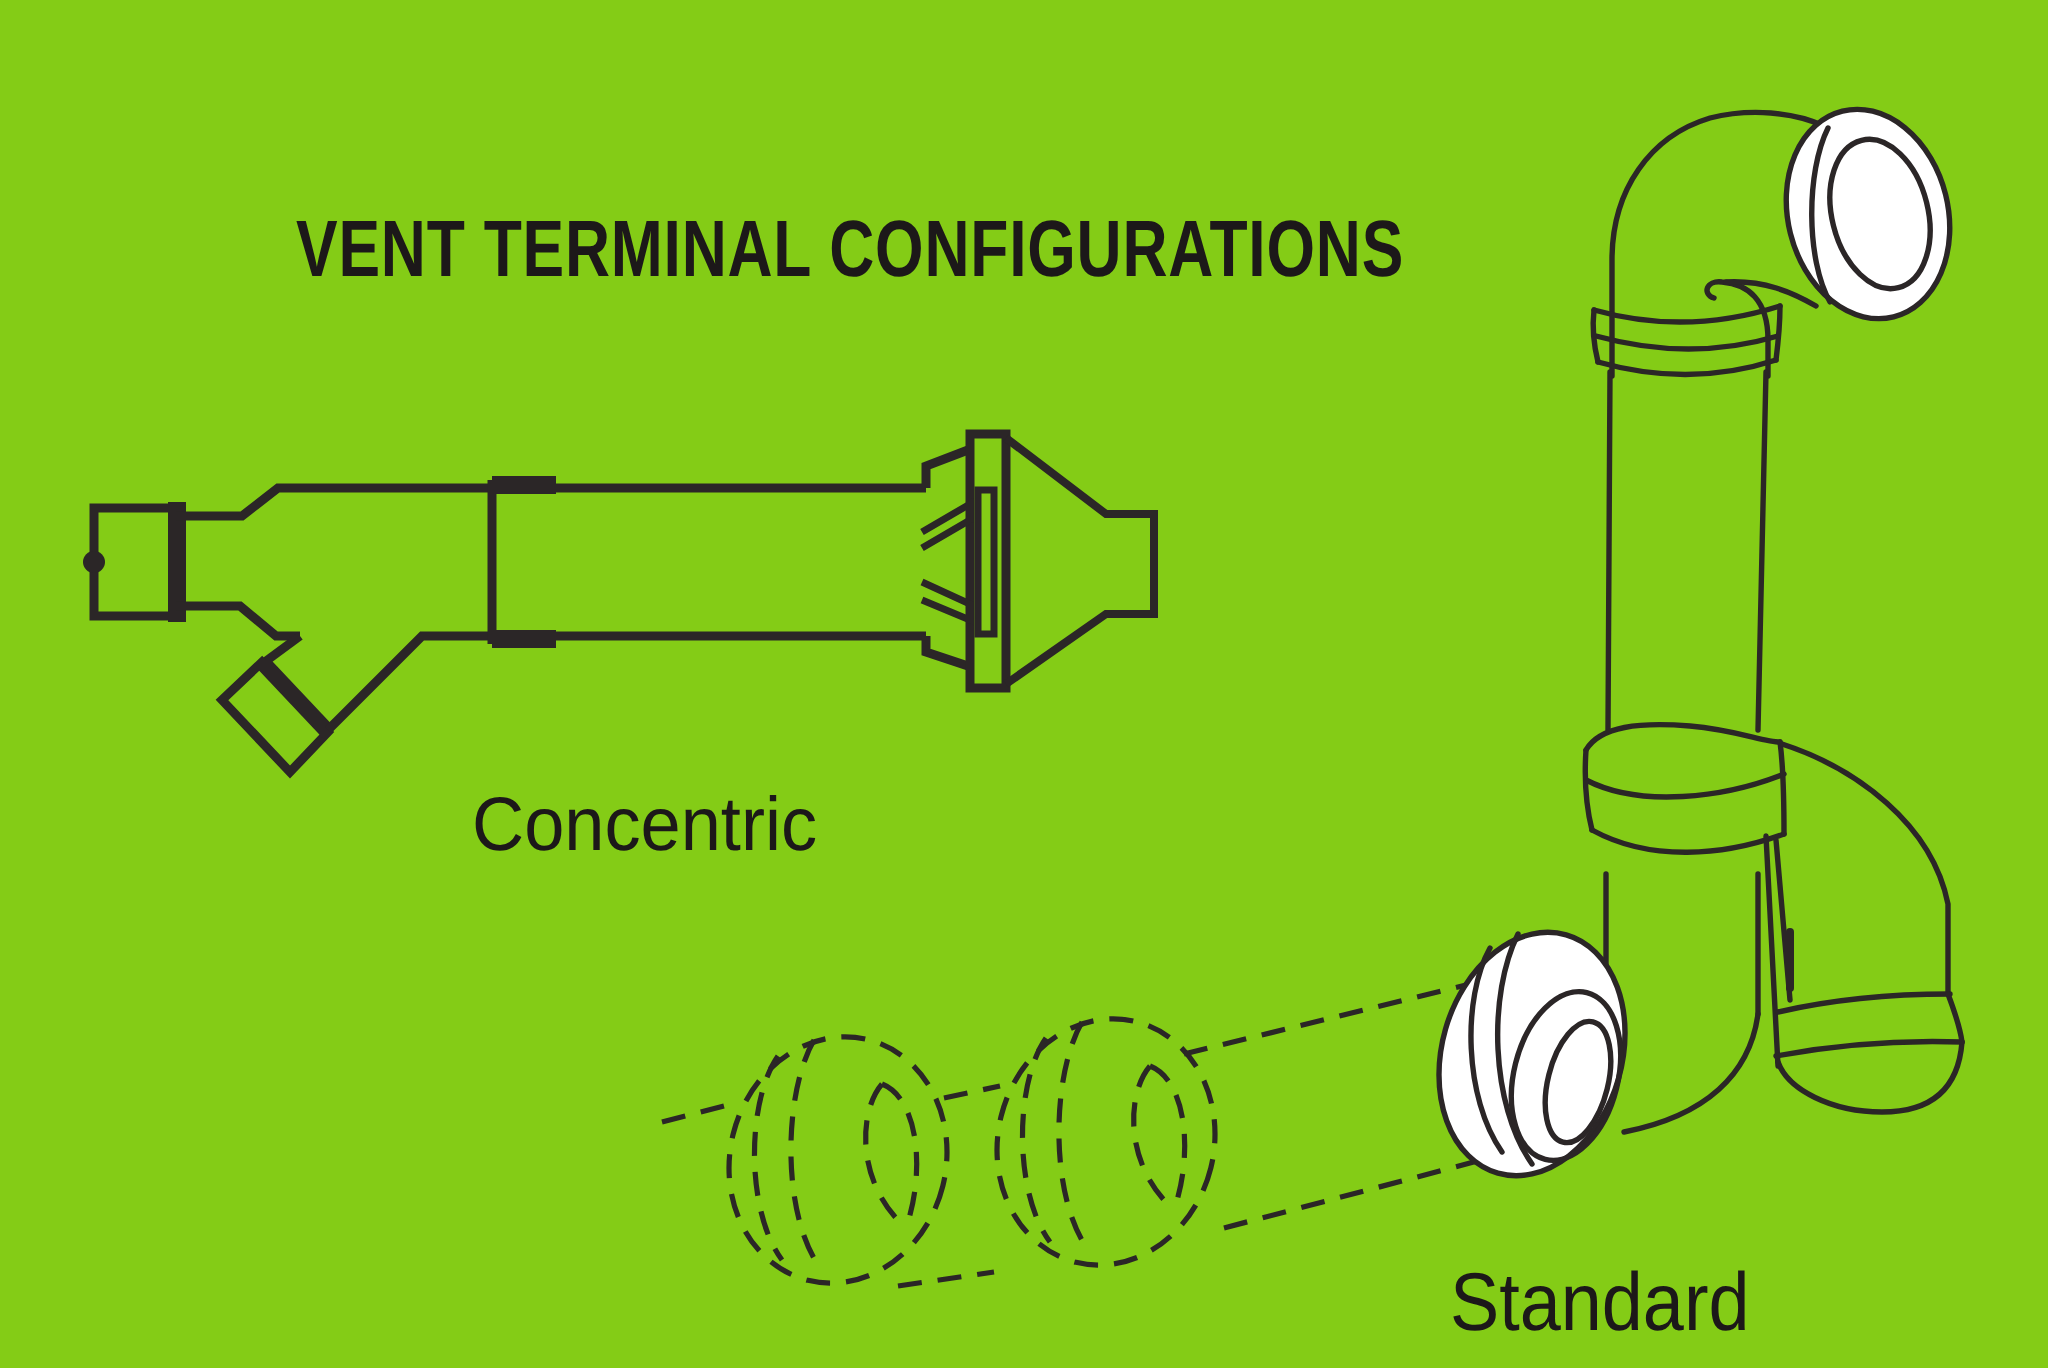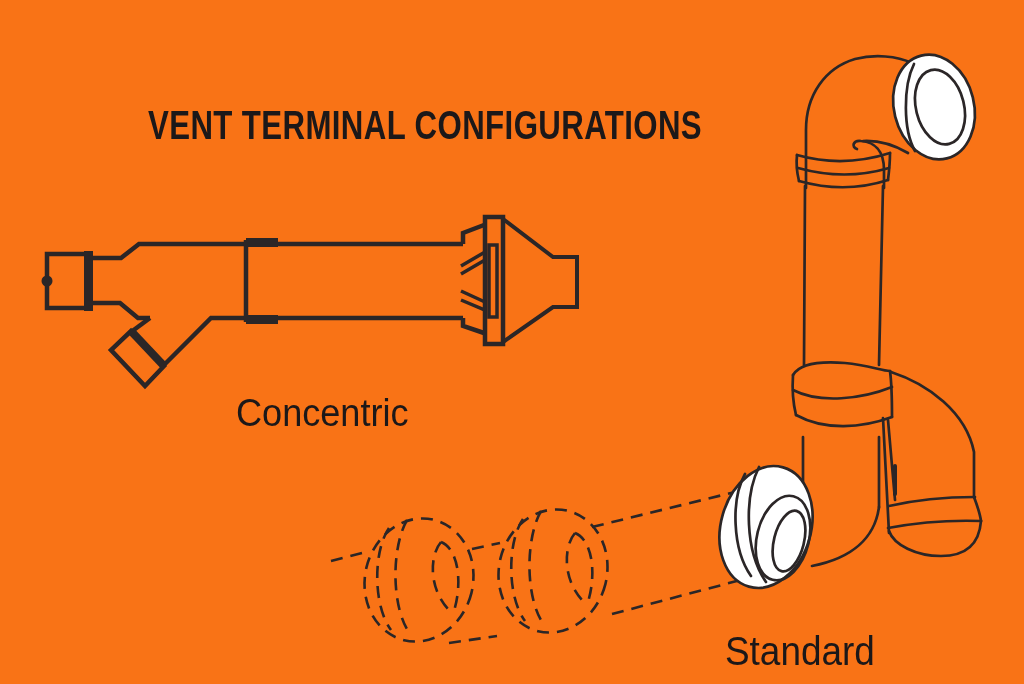--- a/index.html
+++ b/index.html
@@ -1,17 +1,17 @@
 <!DOCTYPE html>
 <html><head>
 <meta charset="utf-8">
 <style>
   html,body{margin:0;padding:0;background:#ffffff;}
   .stage{
-    position:relative;width:1024px;height:684px;background:#f97316;
+    position:relative;width:1024px;height:684px;background:#84cc16;
     font-family:"Liberation Sans",sans-serif;color:#1c1819;overflow:hidden;
   }
   .stage svg{position:absolute;left:0;top:0;width:1024px;height:684px;}
   .fig-title{
     position:absolute;left:148px;top:103px;
     font-size:40px;font-weight:700;letter-spacing:.5px;white-space:nowrap;
     transform:scaleX(.78);transform-origin:left top;
   }
   .cap-label{
     position:absolute;font-weight:400;white-space:nowrap;transform-origin:left top;

